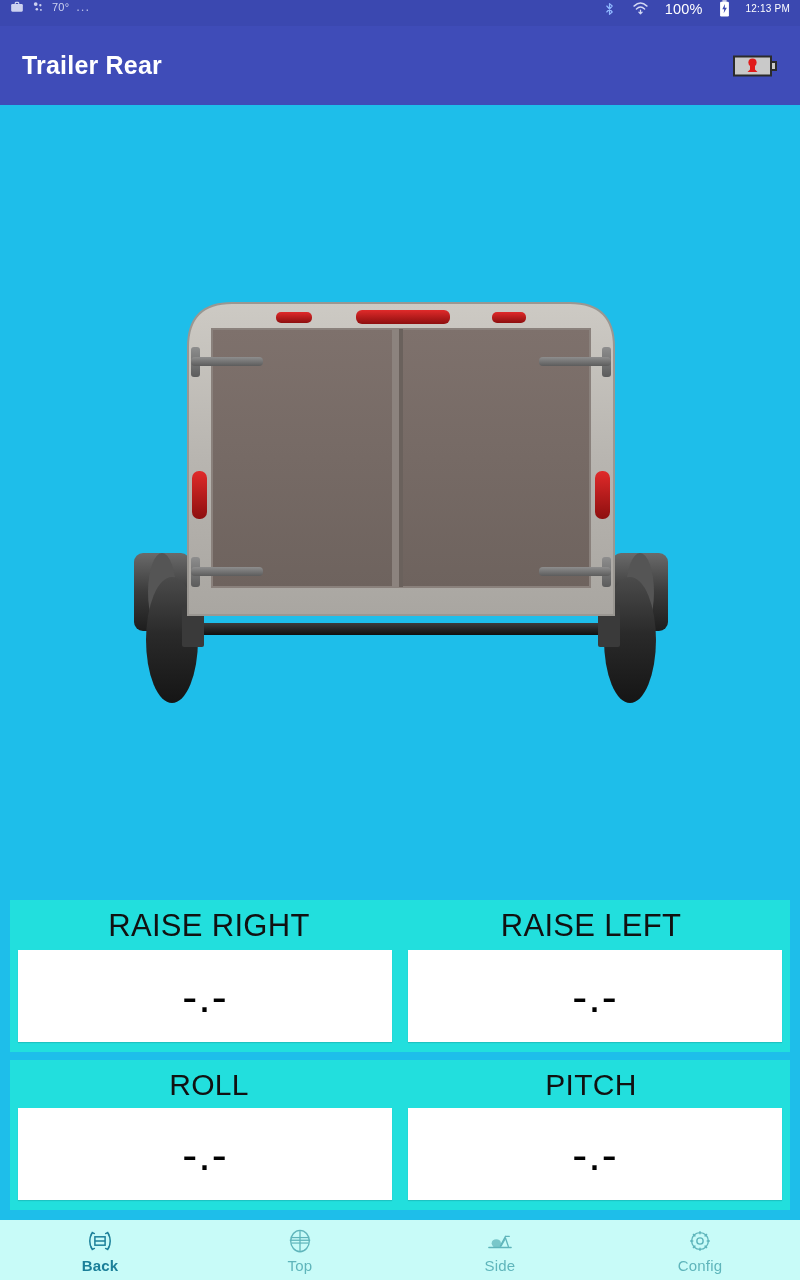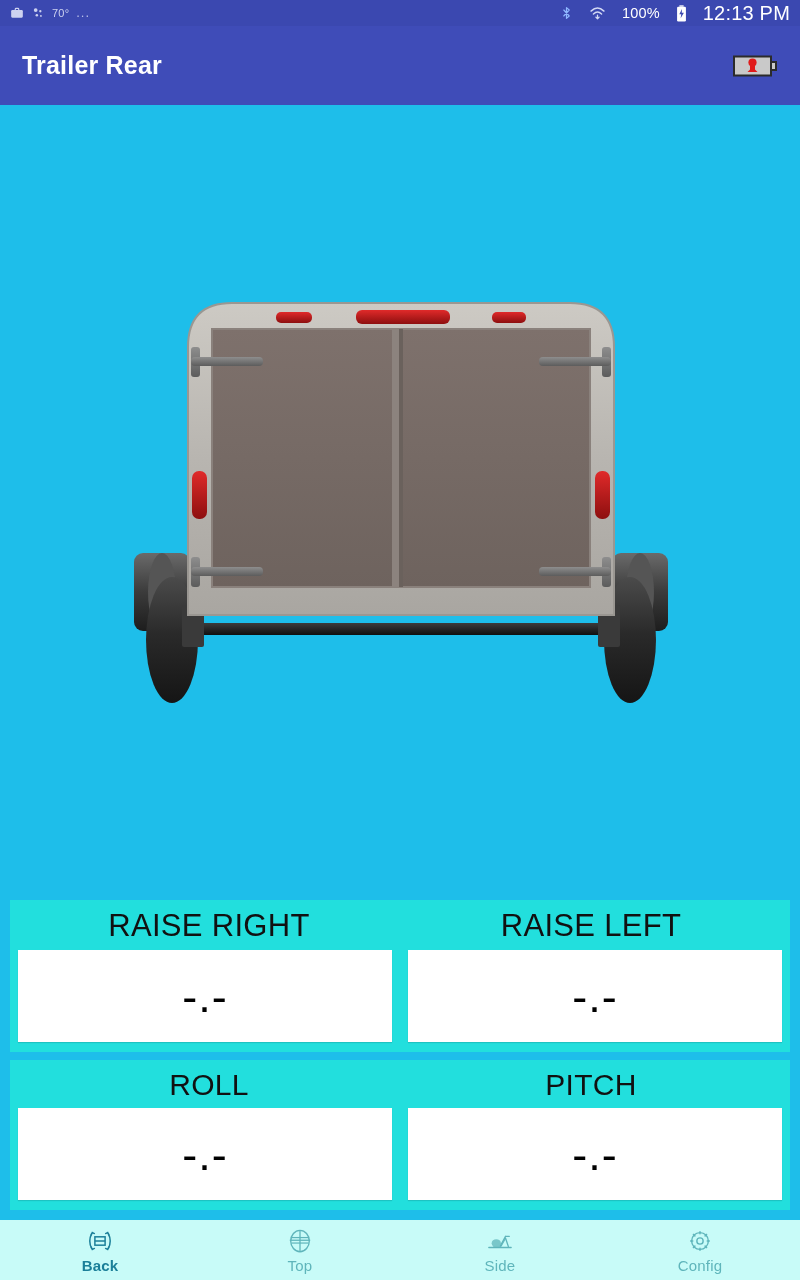--- a/index.html
+++ b/index.html
@@ -10,30 +10,30 @@
     overflow: hidden;
   }
 
   #app { position: relative; width: 800px; height: 1280px; }
 
   
   .statusbar {
     position: absolute; top: 0; left: 0;
     width: 800px; height: 26px;
     background: #3b48b0;
-    display: flex; align-items: center;
-    padding: 12px 10px;
+    display: flex; align-items: flex-start;
+    padding: 0 10px;
     color: #d8dcf5;
   }
   .sb-left { display: flex; align-items: center; gap: 7px; flex: 1; }
   .sb-right { display: flex; align-items: center; gap: 16px; }
   .sb-temp { font-size: 11px; color: #cdd2f0; letter-spacing: .2px; }
   .sb-dots { font-size: 13px; color: #b8bfe8; letter-spacing: 1px; line-height: 10px; }
   .sb-pct { font-size: 14.5px; color: #ffffff; font-weight: 400; letter-spacing: .2px;}
-  .sb-time { font-size: 20px; color: #ffffff; letter-spacing: .2px; }
+  .sb-time { font-size: 10px; color: #ffffff; letter-spacing: .2px; }
   .sb-ico { display: inline-flex; align-items: center; }
 
   
   .appbar {
     position: absolute; top: 26px; left: 0;
     width: 800px; height: 79px;
     background: #3f4cb8;
     display: flex; align-items: center;
     padding: 0 22px;
   }

